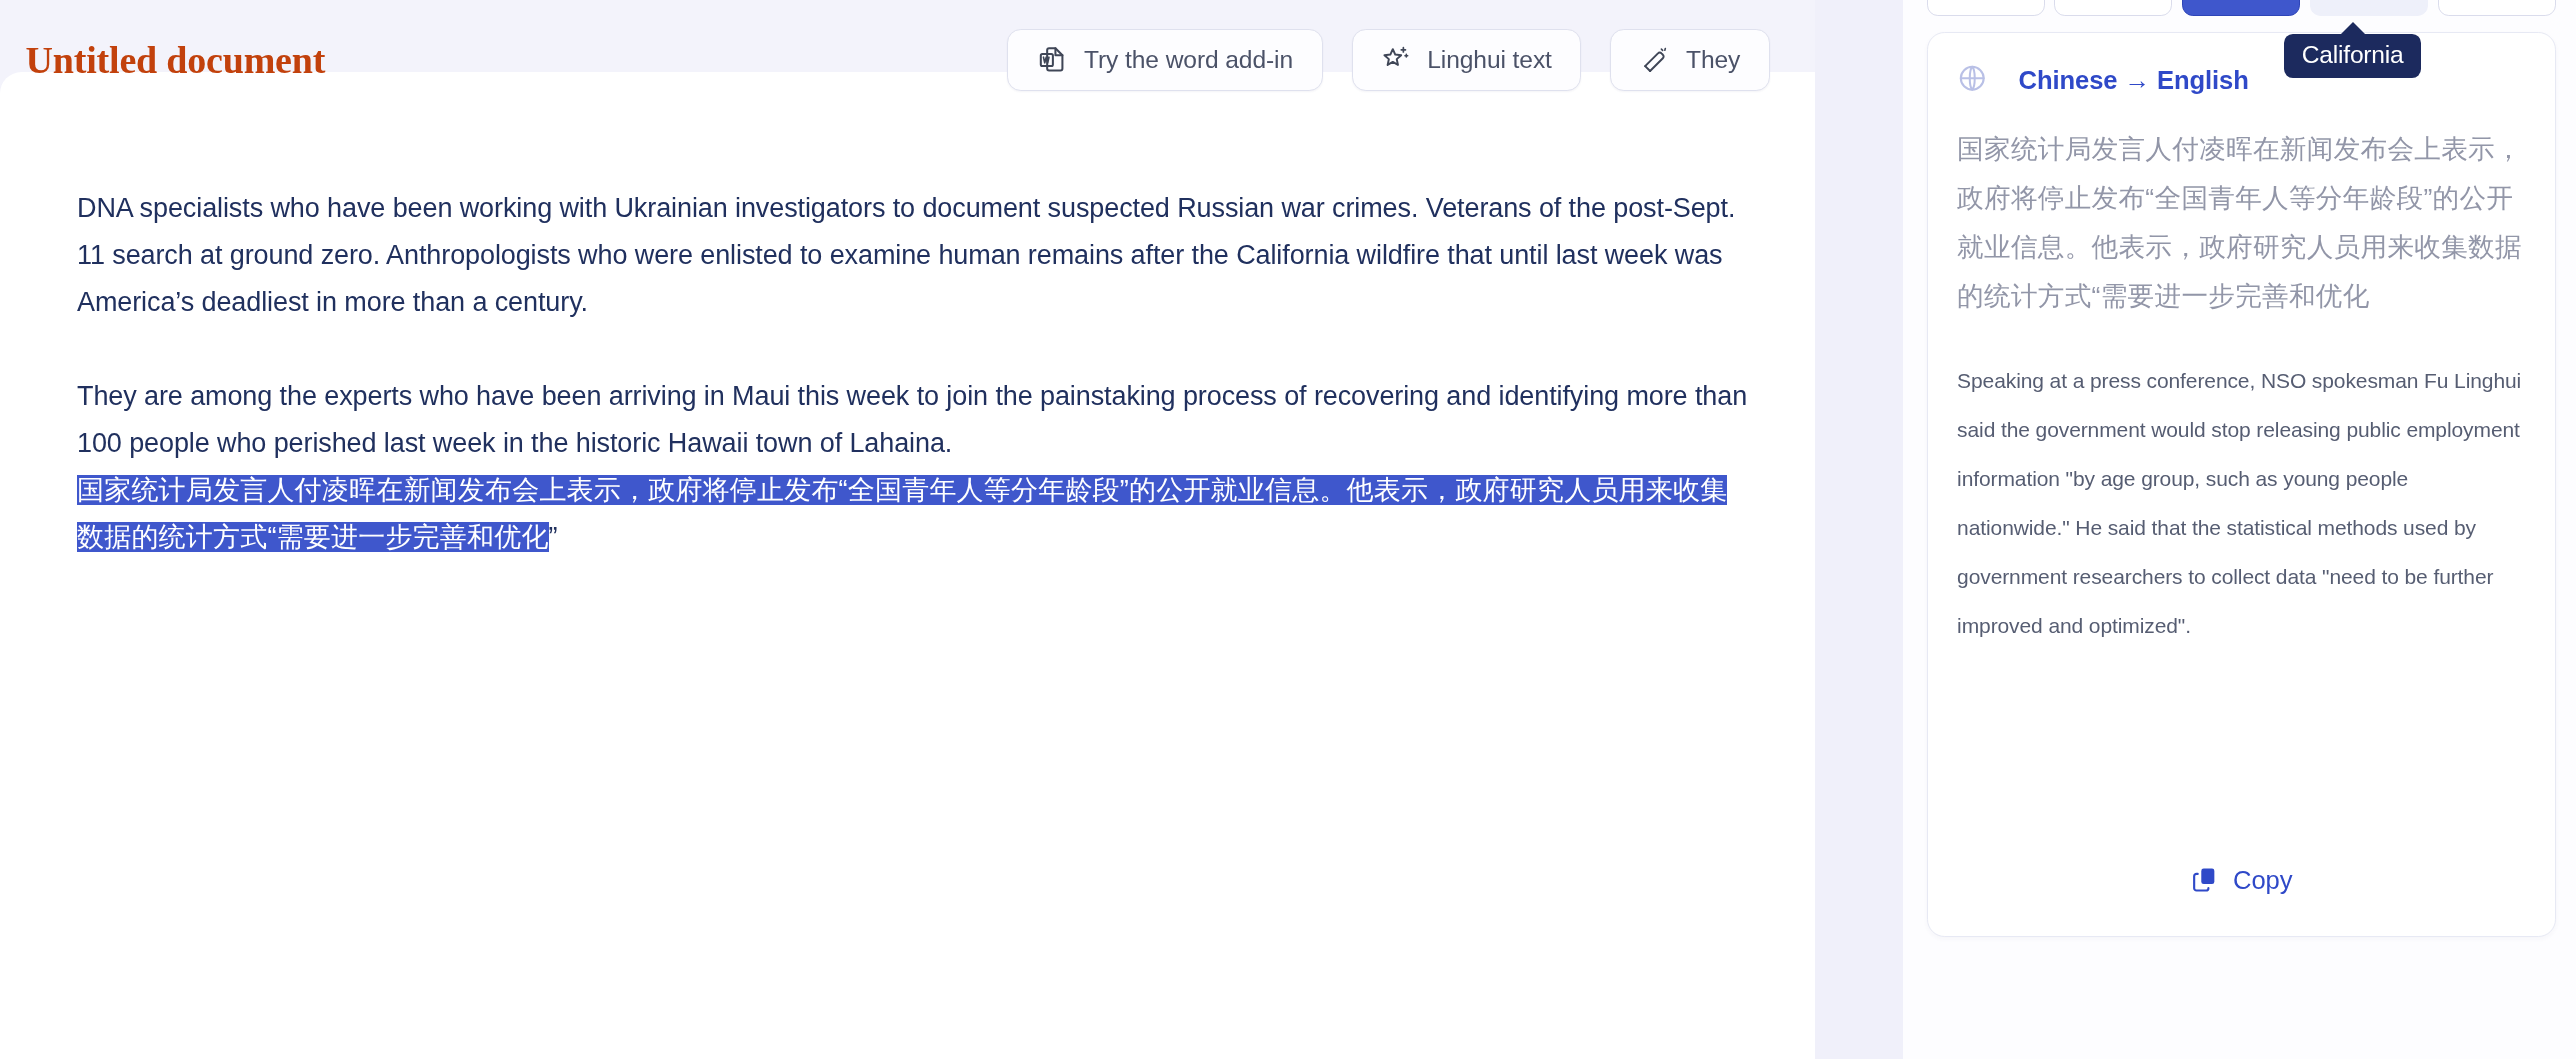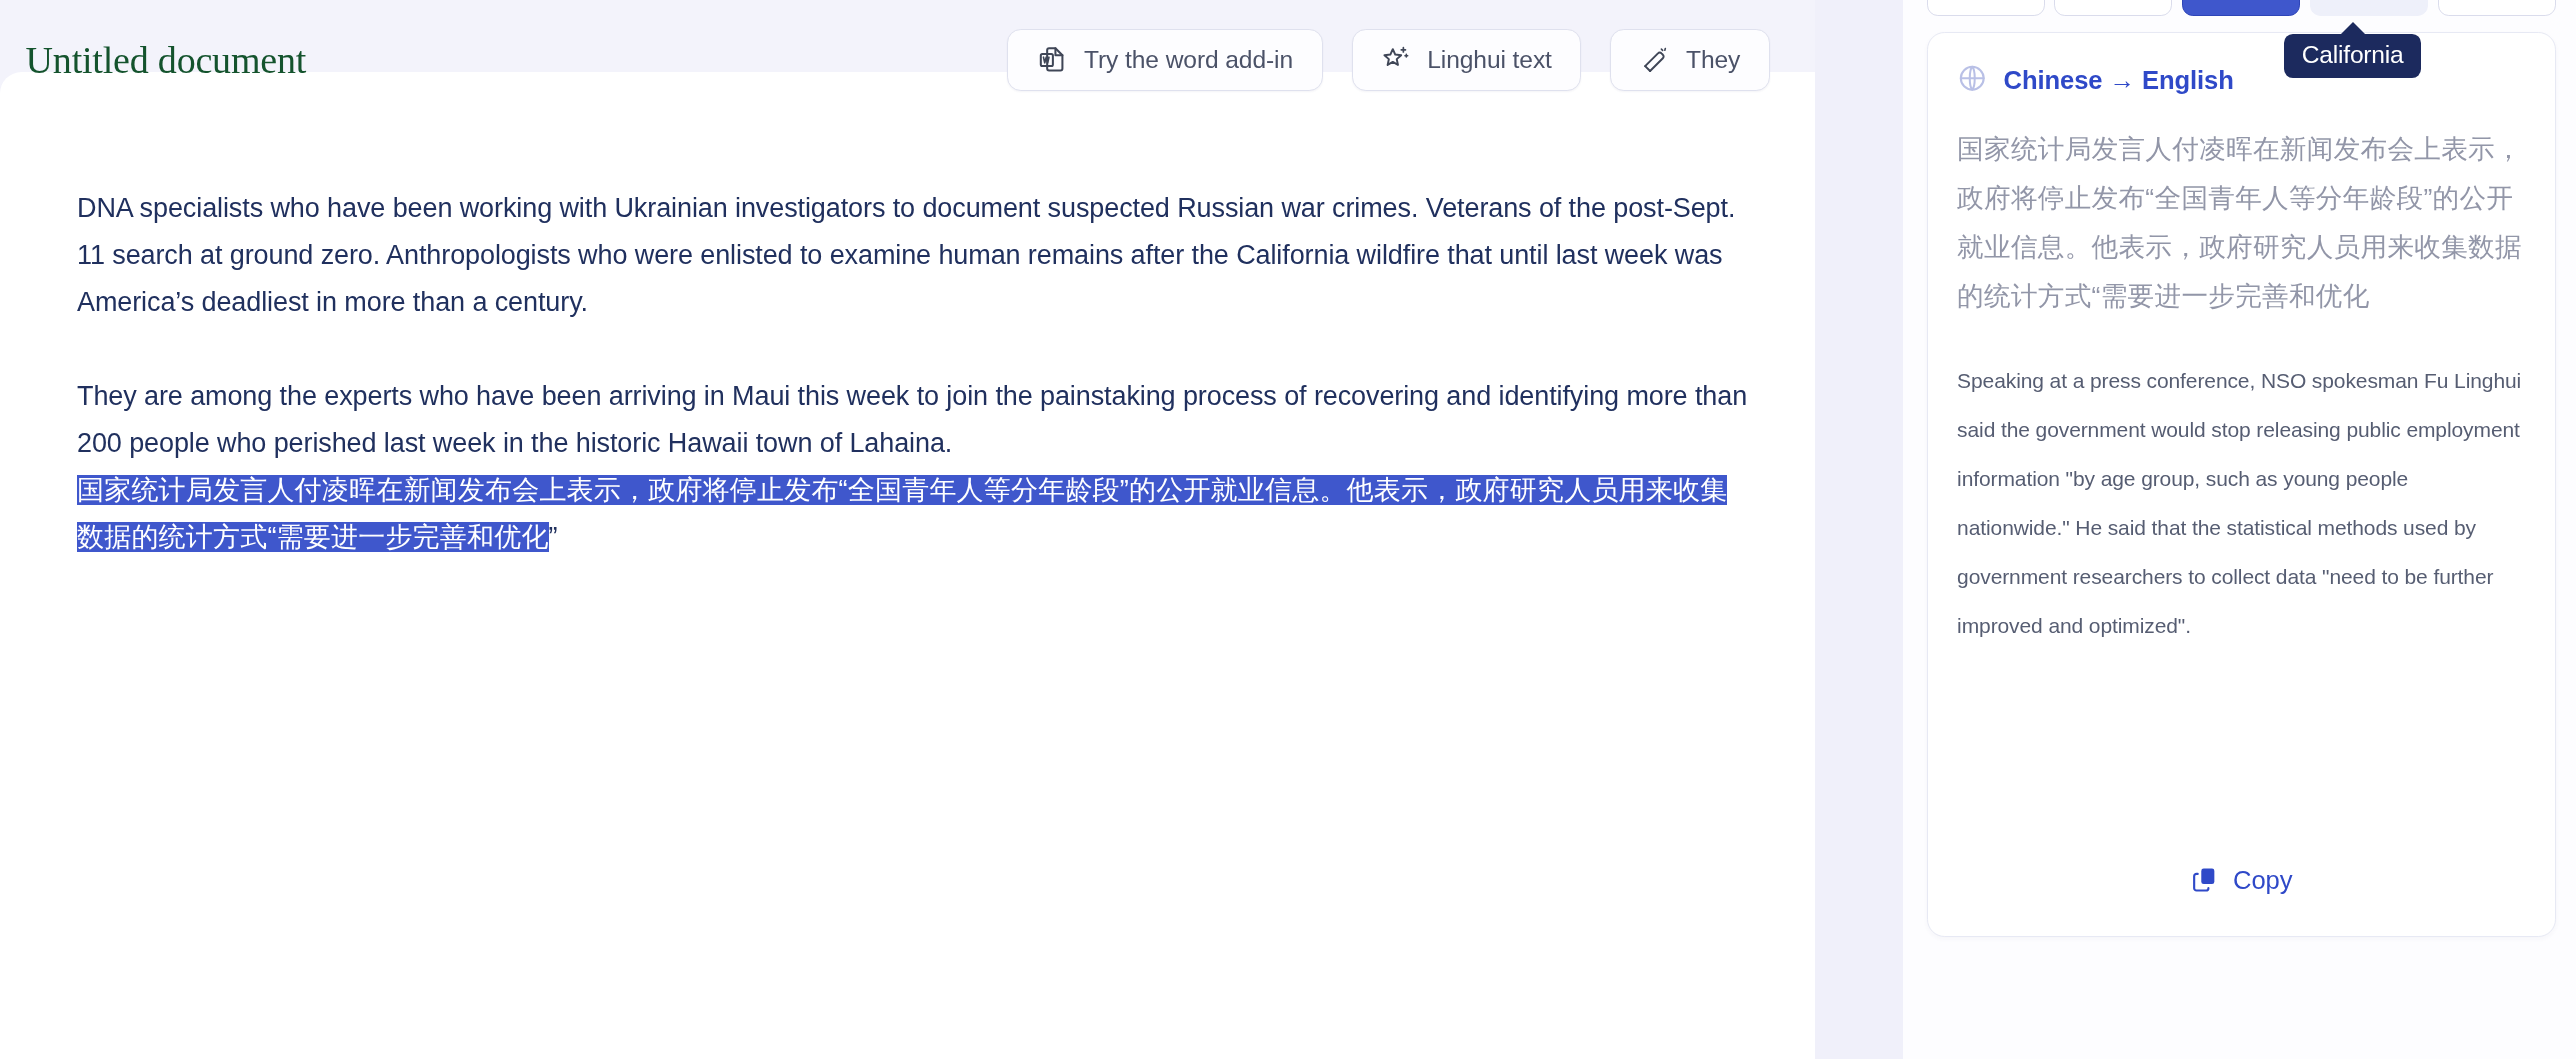--- a/index.html
+++ b/index.html
@@ -31,22 +31,22 @@
     width: 1815px;
     height: 120px;
     display: flex;
     align-items: center;
     padding: 0 27.5px 0 25.6px;
   }
 
   #doc-title {
     font-family: "Liberation Serif", serif;
     font-size: 38px;
-    font-weight: 400;
-    color: #14532d;
+    font-weight: 700;
+    color: #c2410c;
     letter-spacing: -0.2px;
     white-space: nowrap;
   }
 
   #toolbar-actions {
     margin-left: auto;
     display: flex;
     align-items: center;
     gap: 29px;
     padding-right: 17.7px;
@@ -164,21 +164,21 @@
     background: #ffffff;
     border: 1.6px solid #e7e9f4;
     border-radius: 17.7px;
     box-shadow: 0 2px 4.9px rgba(40,50,110,0.04);
     padding: 27.5px 29.5px 0 29.5px;
   }
 
   #lang-row {
     display: flex;
     align-items: center;
-    gap: 16px;
+    gap: 31px;
     height: 39px;
     margin-bottom: 25.6px;
   }
 
   #lang-label {
     font-size: 25.6px;
     font-weight: 700;
     color: #2f49c8;
     letter-spacing: -0.1px;
     white-space: nowrap;
@@ -253,21 +253,21 @@
 </style>
 </head>
 <body>
 
 <div id="editor-column">
 
   <div id="editor-sheet">
     <div id="doc-body">
       <p>DNA specialists who have been working with Ukrainian investigators to document suspected Russian war crimes. Veterans of the post-Sept. 11 search at ground zero. Anthropologists who were enlisted to examine human remains after the California wildfire that until last week was America’s deadliest in more than a century.</p>
       <div class="para-gap"></div>
-      <p>They are among the experts who have been arriving in Maui this week to join the painstaking process of recovering and identifying more than 200 people who perished last week in the historic Hawaii town of Lahaina.</p>
+      <p>They are among the experts who have been arriving in Maui this week to join the painstaking process of recovering and identifying more than 100 people who perished last week in the historic Hawaii town of Lahaina.</p>
       <p id="doc-para-cn"><span class="sel">国家统计局发言人付凌晖在新闻发布会上表示，政府将停止发布“全国青年人等分年龄段”的公开就业信息。他表示，政府研究人员用来收集数据的统计方式“需要进一步完善和优化</span><span>”</span></p>
     </div>
   </div>
 
   <div id="editor-toolbar">
     <div id="doc-title">Untitled document</div>
 
     <div id="toolbar-actions">
 
       <div class="tool-btn">

